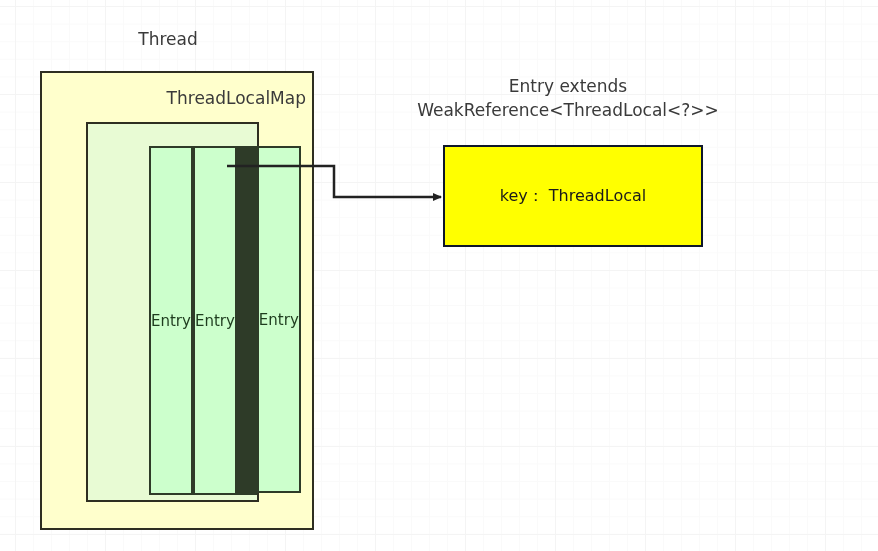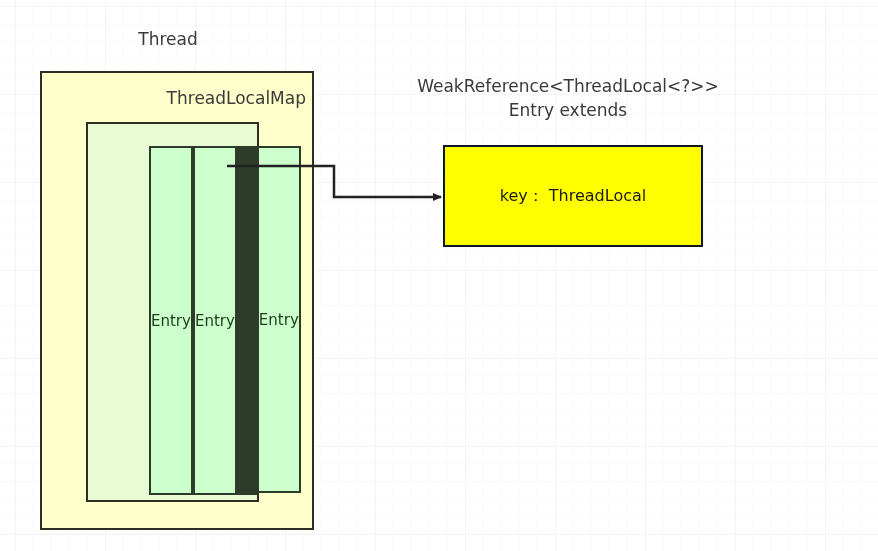--- a/index.html
+++ b/index.html
@@ -205,21 +205,21 @@
   <svg id="connector" class="abs" viewBox="0 0 878 551" width="878" height="551">
     <defs>
       <marker id="arrowhead" markerWidth="9" markerHeight="8" refX="8" refY="4" orient="auto" markerUnits="userSpaceOnUse">
         <path d="M0,0 L9,4 L0,8 z" fill="#222222"></path>
       </marker>
     </defs>
     <polyline points="227,166 334,166 334,197 441,197" fill="none" stroke="#222222" stroke-width="2.5" stroke-linejoin="miter" stroke-linecap="butt" marker-end="url(#arrowhead)"></polyline>
   </svg>
 
   <div id="entry-caption" class="abs">
+    <div>Entry extends</div>
     <div>WeakReference&lt;ThreadLocal&lt;?&gt;&gt;</div>
-    <div>Entry extends</div>
   </div>
 
   <div id="kv-box" class="abs">
     <div class="kv-line">key： ThreadLocal</div>
   </div>
 
 </div>
 
 </body></html>

